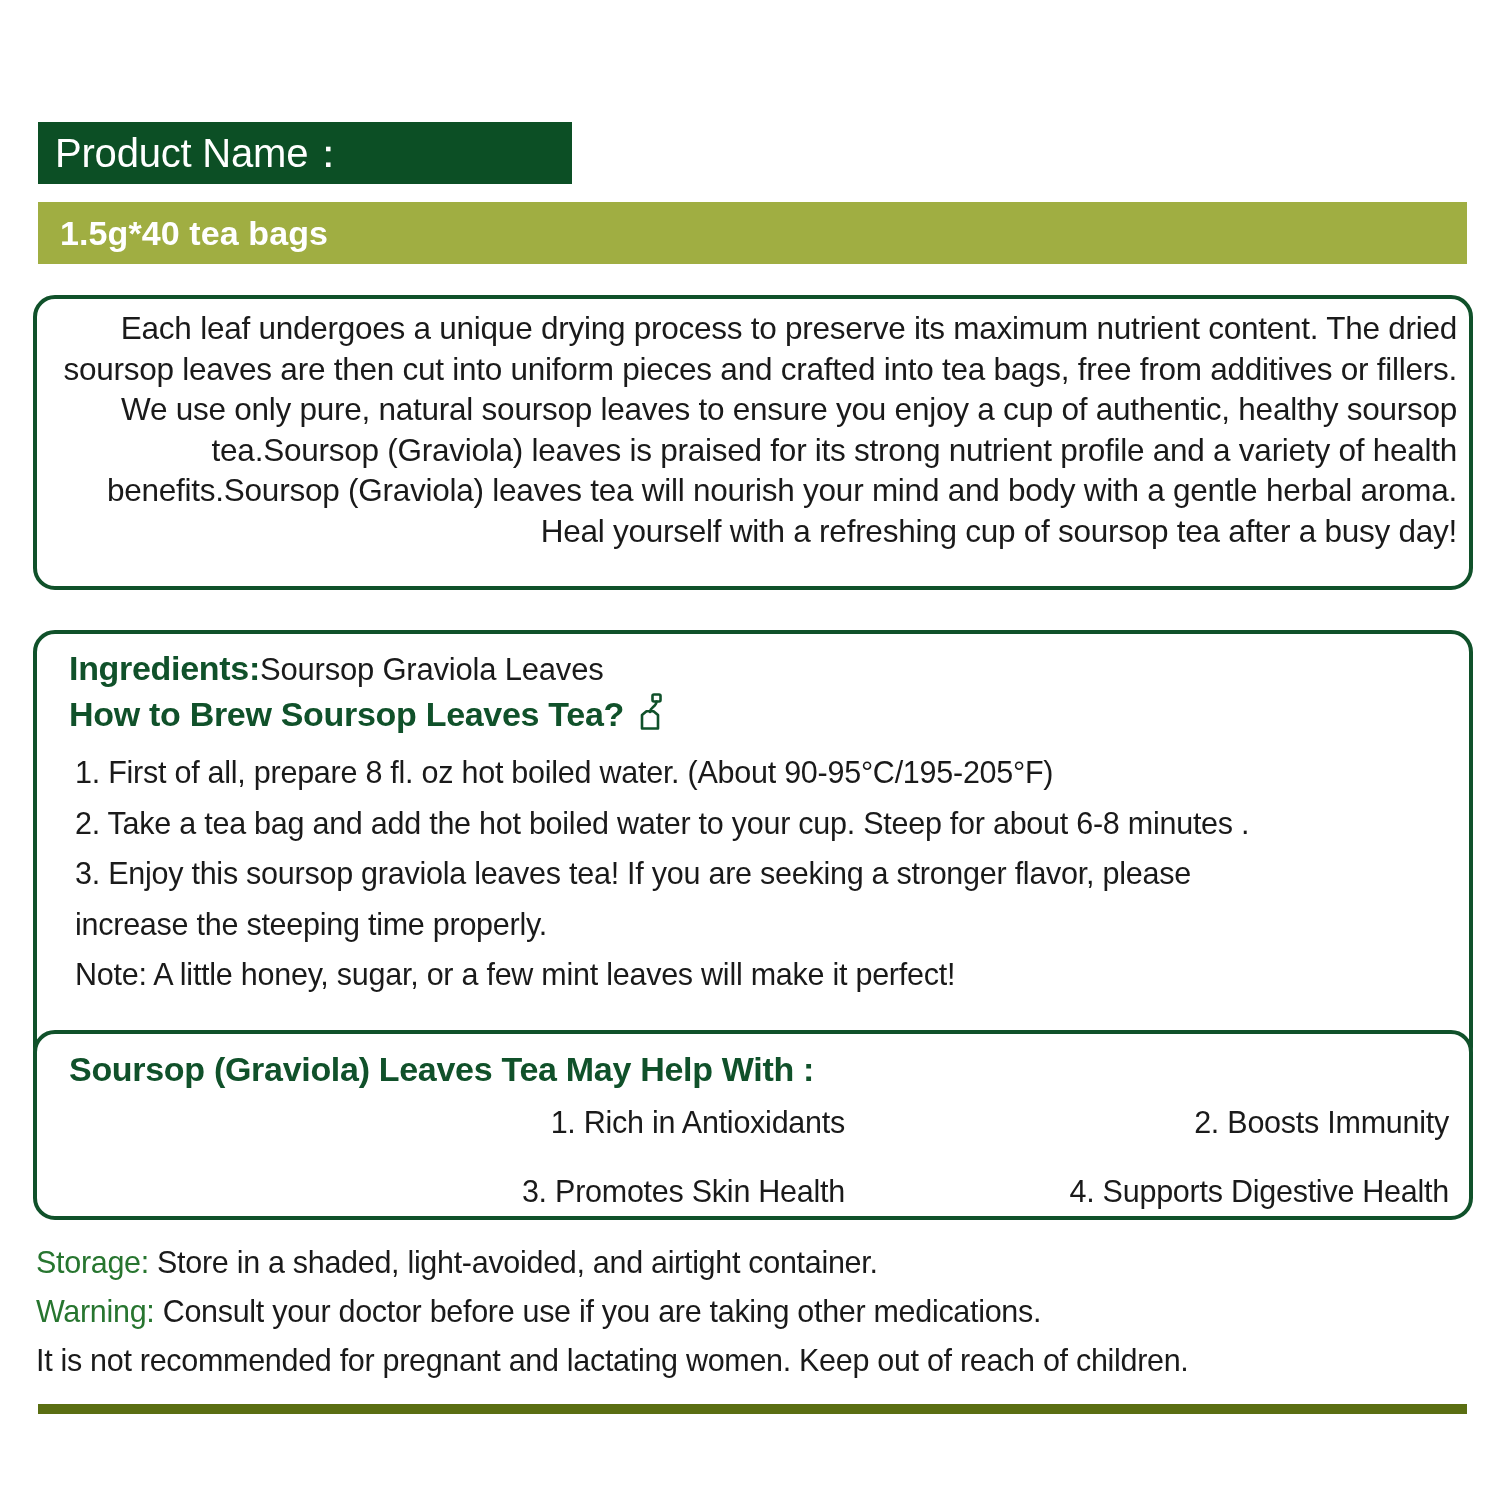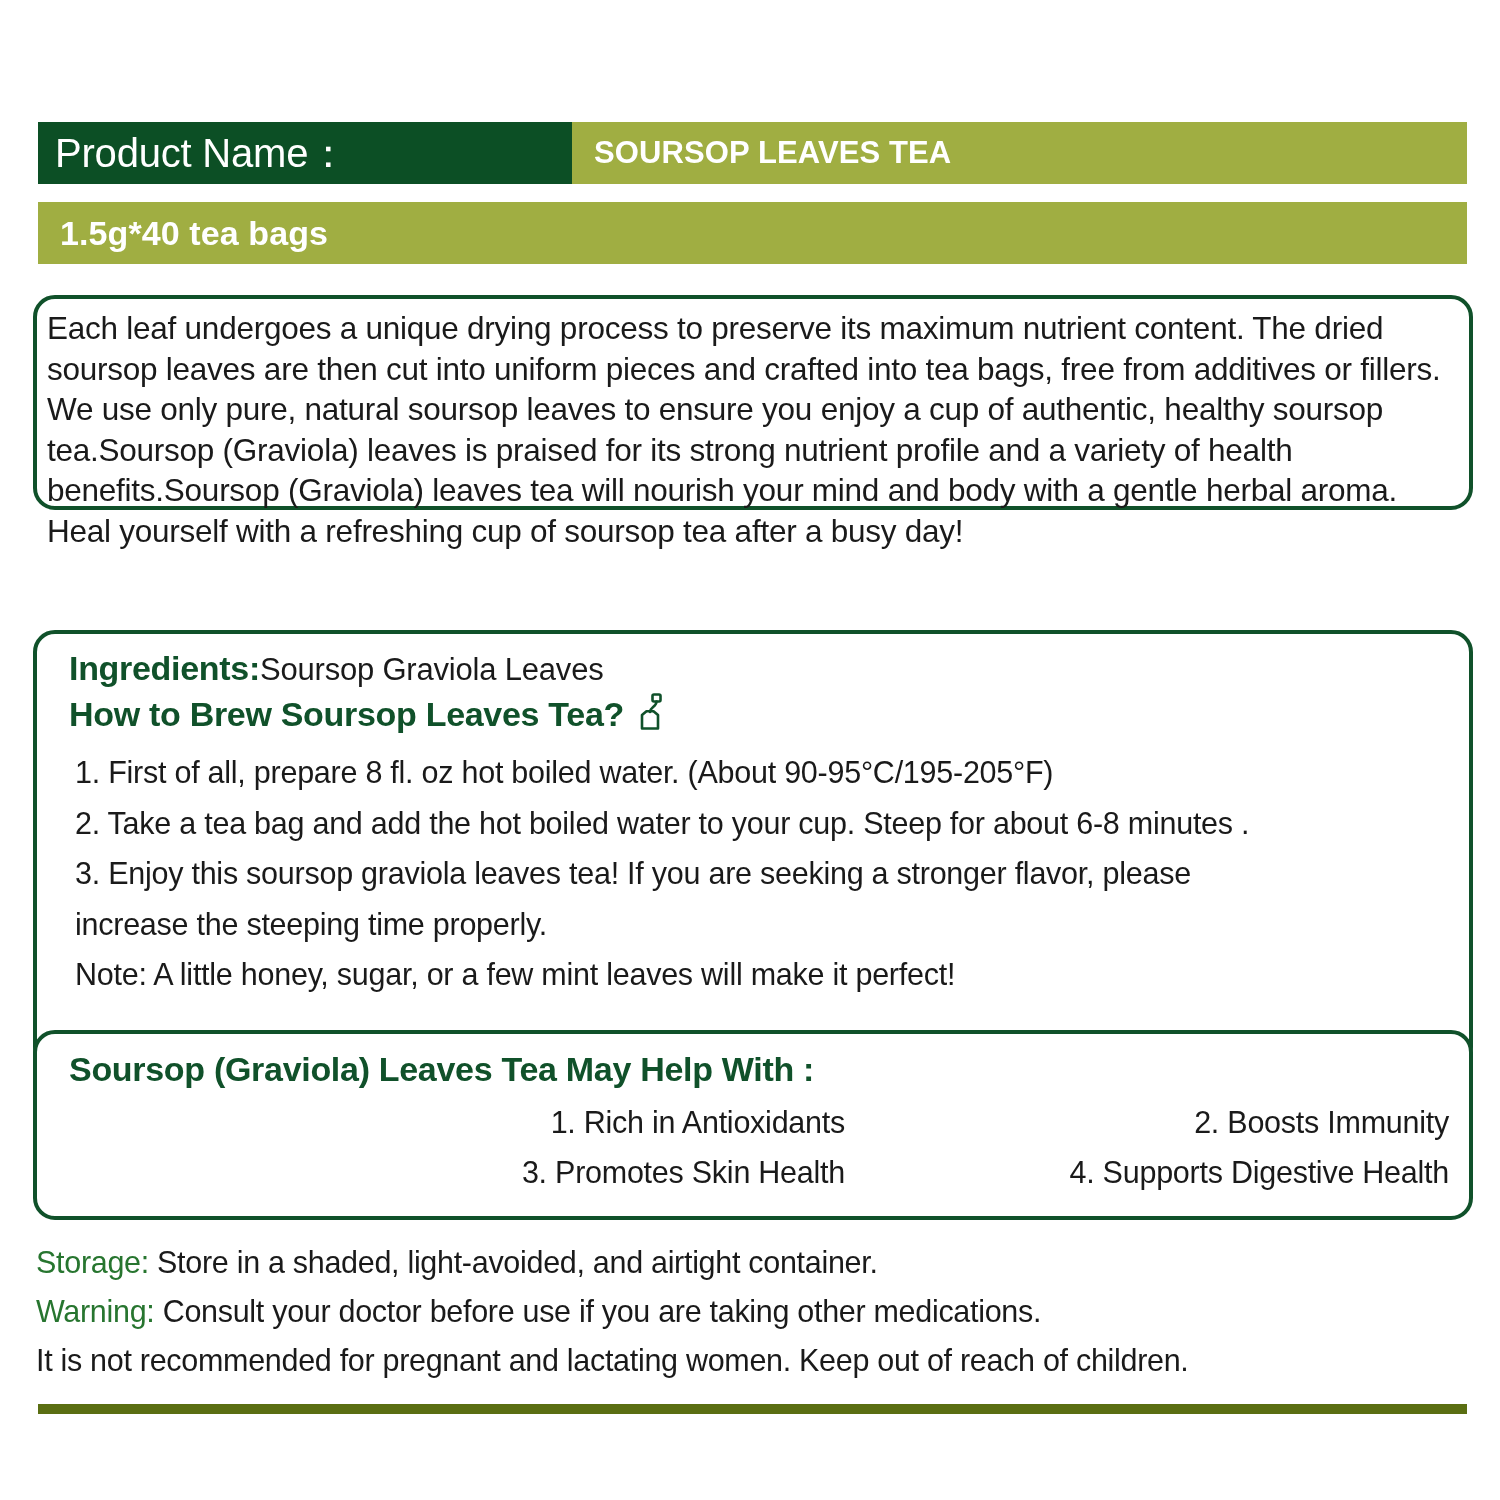--- a/index.html
+++ b/index.html
@@ -67,21 +67,22 @@
     position: absolute;
     border: 4px solid #10512a;
     border-radius: 22px;
     box-sizing: border-box;
     background: #ffffff;
   }
   #box-description {
     left: 33px;
     top: 295px;
     width: 1440px;
-    height: 215px;
+    height: 295px;
+    text-align: right;
   }
   #box-brew {
     left: 33px;
     top: 630px;
     width: 1440px;
     height: 439px;
   }
   #box-benefits {
     left: 33px;
     top: 1030px;
@@ -177,20 +178,21 @@
     left: 28px;
     top: 63px;
     right: 20px;
     display: grid;
     grid-template-columns: 780px 1fr;
     row-gap: 0px;
     font-size: 30.5px;
     line-height: 50px;
     color: #1a1a1a;
     letter-spacing: -0.25px;
+    gap: 19px;
   }
   .benefits-grid .cell { white-space: nowrap; }
 
   
   .footer {
     position: absolute;
     left: 36px;
     top: 1238px;
     right: 30px;
     font-size: 30.5px;
@@ -215,21 +217,20 @@
 </style>
 </head>
 <body>
 
 <div class="page">
 
   <div class="header-block">
 
     <div class="header-row">
       <div class="header-label">Product Name：</div>
-      <div class="header-value row1">SOURSOP LEAVES TEA</div>
     </div>
 
     <div class="header-row">
       <div class="header-value row2">1.5g*40 tea bags</div>
     </div>
 
   </div>
 
   <div class="box" id="box-description">
     <div class="desc-text">Each leaf undergoes a unique drying process to preserve its maximum nutrient content. The dried soursop leaves are then cut into uniform pieces and crafted into tea bags, free from additives or fillers. We use only pure, natural soursop leaves to ensure you enjoy a cup of authentic, healthy soursop tea.Soursop (Graviola) leaves is praised for its strong nutrient profile and a variety of health benefits.Soursop (Graviola) leaves tea will nourish your mind and body with a gentle herbal aroma.  Heal yourself with a refreshing cup of soursop tea after a busy day!</div>

